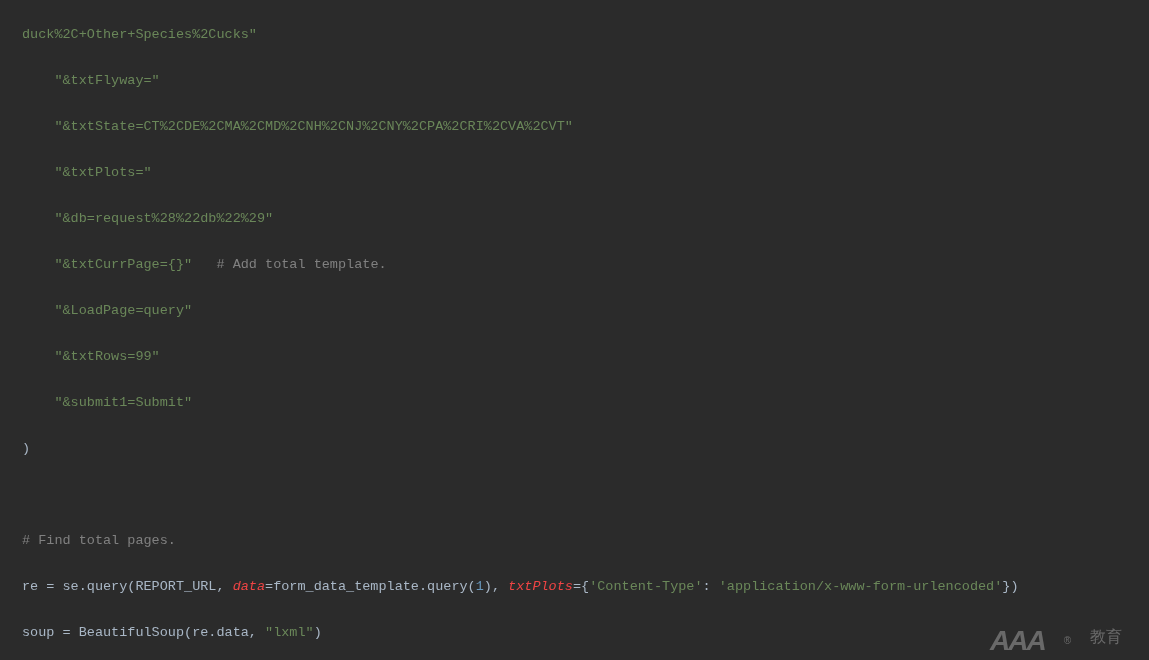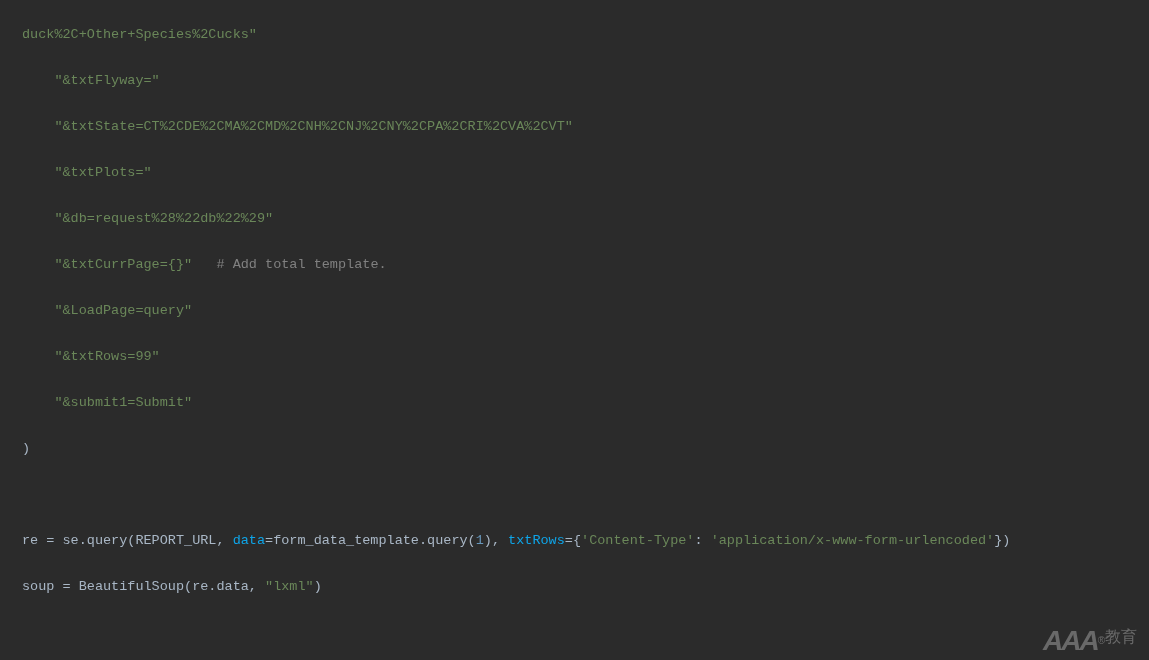--- a/index.html
+++ b/index.html
@@ -15,30 +15,30 @@
     position: relative;
   }
   .code-area {
     padding: 0 0 0 22px;
     white-space: pre;
   }
   .line { display: block; white-space: pre; }
   .str { color: #6a8759; }      
   .comment { color: #808080; }       
   .num { color: #6897bb; }     
-  .arg { color: #0ea5e9; }      
+  .arg { color: #ef4444; font-style: italic; }      
   .watermark {
     position: absolute;
-    right: 12px;
+    right: 27px;
     bottom: 8px;
     font-family: Arial, sans-serif;
     color: rgba(220,220,220,0.35);
     display: flex;
     align-items: flex-end;
-    gap: 0;
+    gap: 19px;
   }
   .watermark .big {
     font-size: 28px;
     font-weight: bold;
     letter-spacing: -2px;
     font-style: italic;
   }
   .watermark .small {
     font-size: 16px;
     margin-bottom: 4px;
@@ -56,21 +56,22 @@
 <span class="line">    <span class="str">"&amp;txtFlyway="</span></span>
 <span class="line">    <span class="str">"&amp;txtState=CT%2CDE%2CMA%2CMD%2CNH%2CNJ%2CNY%2CPA%2CRI%2CVA%2CVT"</span></span>
 <span class="line">    <span class="str">"&amp;txtPlots="</span></span>
 <span class="line">    <span class="str">"&amp;db=request%28%22db%22%29"</span></span>
 <span class="line">    <span class="str">"&amp;txtCurrPage={}"</span>   <span class="comment"># Add total template.</span></span>
 <span class="line">    <span class="str">"&amp;LoadPage=query"</span></span>
 <span class="line">    <span class="str">"&amp;txtRows=99"</span></span>
 <span class="line">    <span class="str">"&amp;submit1=Submit"</span></span>
 <span class="line"><span>)</span></span>
 <span class="line"> </span>
-<span class="line"><span>re = se.query(REPORT_URL, </span><span class="arg">data</span><span>=form_data_template.query(</span><span class="num">1</span><span>), </span><span class="arg">txtRows</span><span>={</span><span class="str">'Content-Type'</span><span>: </span><span class="str">'application/x-www-form-urlencoded'</span><span>})</span></span>
+<span class="line"><span class="comment"># Find total pages.</span></span>
+<span class="line"><span>re = se.query(REPORT_URL, </span><span class="arg">data</span><span>=form_data_template.query(</span><span class="num">1</span><span>), </span><span class="arg">txtPlots</span><span>={</span><span class="str">'Content-Type'</span><span>: </span><span class="str">'application/x-www-form-urlencoded'</span><span>})</span></span>
 <span class="line"><span>soup = BeautifulSoup(re.data, </span><span class="str">"lxml"</span><span>)</span></span>
 
 
 
 
 
 
 
 
 

